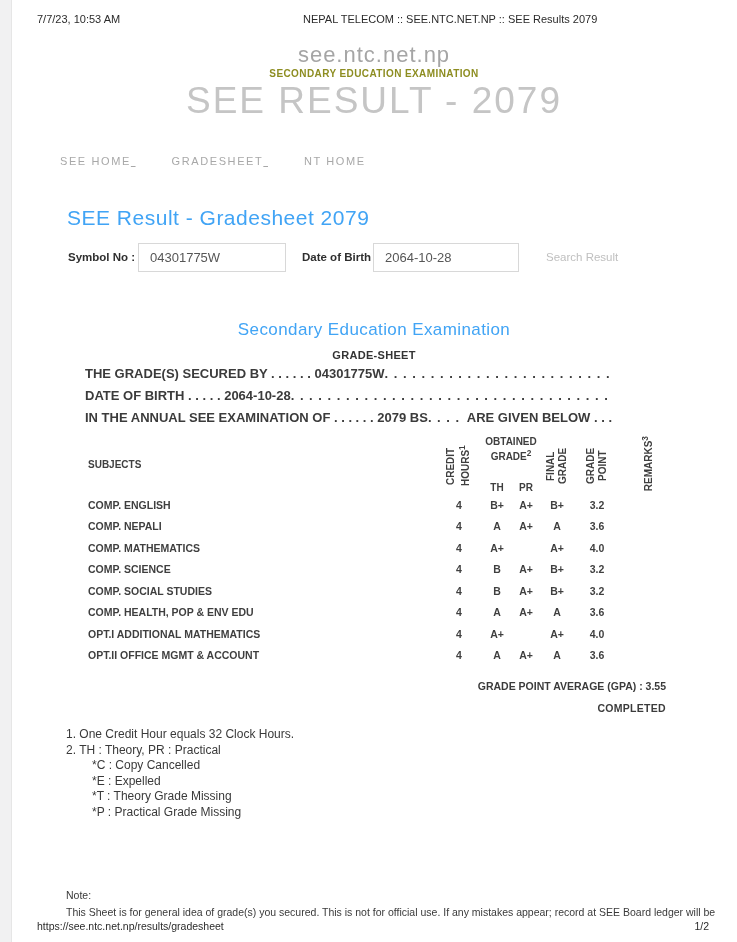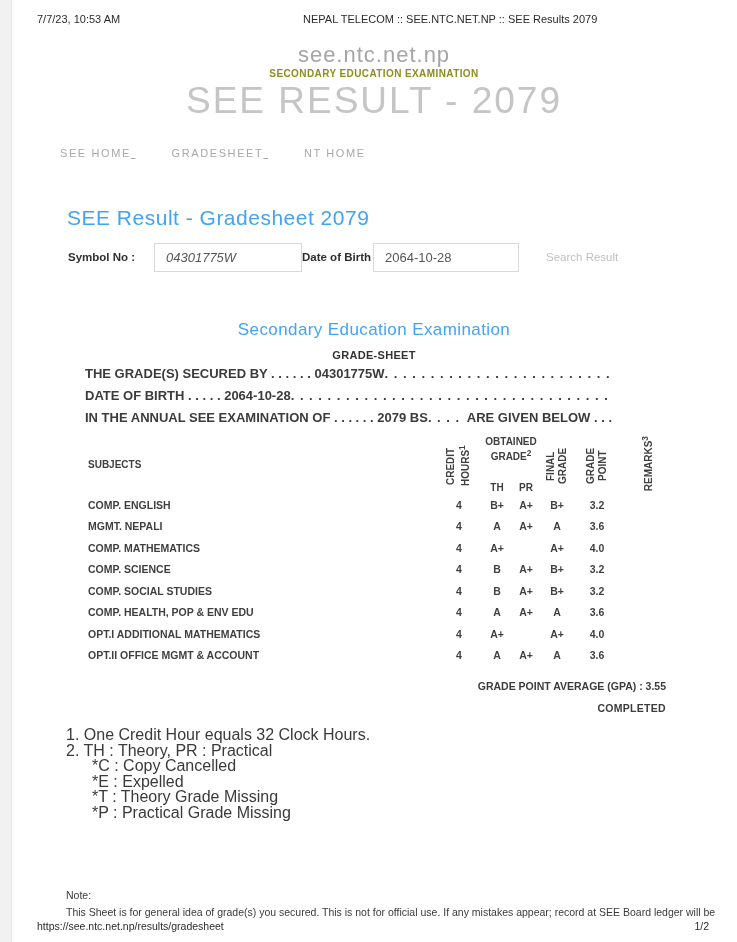--- a/index.html
+++ b/index.html
@@ -13,31 +13,31 @@
   
   .print-datetime{left:37px;top:13px;font-size:11px;color:#2b2b2b;}
   .print-title{left:303px;top:13px;font-size:11px;color:#2b2b2b;white-space:nowrap;}
   .footer-url{left:37px;top:920px;font-size:10.5px;color:#2b2b2b;}
   .footer-page{right:28px;top:920px;font-size:10.5px;color:#2b2b2b;}
   
   .site-domain{top:42px;font-size:22px;color:#a5a5a5;letter-spacing:1px;font-weight:normal;}
   .site-sub{top:68px;font-size:10px;font-weight:bold;color:#8d8d21;letter-spacing:.4px;}
   .banner{top:80px;font-size:37px;color:#c5c5c5;letter-spacing:2px;font-weight:normal;}
   
-  .nav{left:60px;top:147px;font-size:11px;color:#a8a8a8;letter-spacing:1.6px;white-space:nowrap;text-decoration:underline;}
+  .nav{left:60px;top:155px;font-size:11px;color:#a8a8a8;letter-spacing:1.6px;white-space:nowrap;text-decoration:underline;}
   .nav a{color:#a8a8a8;text-decoration:none;cursor:pointer;display:inline-block;}
   .nav a + a{margin-left:36px;}
   
   .result-heading{left:67px;top:206px;font-size:21px;color:#41a4f5;font-weight:normal;letter-spacing:.5px;}
   .lbl{font-size:11.5px;font-weight:bold;color:#2f2f2f;top:251px;}
   .lbl-symbol{left:68px;}
   .lbl-dob{left:302px;}
   .tinput{top:243px;height:27px;border:1px solid #d8d8d8;background:#fff;color:#565656;
           font-size:13px;font-family:"Liberation Sans",sans-serif;padding:0 0 0 11px;box-sizing:content-box;}
-  .in-symbol{left:154px;width:135px;font-style:italic;}
+  .in-symbol{left:138px;width:135px;}
   .in-dob{left:373px;width:133px;}
   .search-btn{left:546px;top:251px;font-size:11.5px;color:#bfbfbf;background:none;border:none;
               font-family:"Liberation Sans",sans-serif;cursor:pointer;padding:0;}
   
   .exam-heading{top:320px;font-size:17px;color:#41a4f5;font-weight:normal;letter-spacing:.4px;}
   .sheet-title{top:349px;font-size:11px;font-weight:bold;color:#333;letter-spacing:.3px;}
   .dlines{left:85px;top:366px;width:527px;}
   .dline{display:flex;align-items:baseline;height:22px;font-size:13px;font-weight:bold;color:#3b3b3b;white-space:nowrap;}
   .dl-fill{flex:1 1 auto;overflow:hidden;letter-spacing:1px;}
   .dl-suffix{padding-left:5px;}
@@ -52,21 +52,21 @@
   .h-obtained{vertical-align:top;text-align:center;padding-top:4px;}
   .h-sub{font-size:10.5px;text-align:center;vertical-align:bottom;padding-bottom:3px;}
   .row-h1{height:40px;}
   .row-h2{height:18px;}
   .grades tbody td{height:21.5px;font-size:10.5px;vertical-align:middle;}
   .c-sub{text-align:left;}
   .c-num{text-align:center;}
   .gpa-line{right:71px;top:680px;font-size:10.5px;font-weight:bold;color:#3b3b3b;}
   .completed-line{right:71px;top:702px;font-size:10.5px;font-weight:bold;color:#3b3b3b;letter-spacing:.3px;}
   
-  .footnotes{left:66px;top:727px;font-size:16px;color:#3a3a3a;line-height:15.5px;}
+  .footnotes{left:66px;top:727px;font-size:12px;color:#3a3a3a;line-height:15.5px;}
   .fn-indent{margin-left:26px;}
   .note-wrap{left:66px;top:887px;width:655px;font-size:10.5px;color:#3a3a3a;line-height:16.5px;}
 </style>
 </head>
 <body>
 
 <div class="edge-strip"></div>
 
 <div class="abs print-datetime">7/7/23, 10:53 AM</div>
 <div class="abs print-title">NEPAL TELECOM :: SEE.NTC.NET.NP :: SEE Results 2079</div>
@@ -135,21 +135,21 @@
       <tr>
     <td class="c-sub">COMP. ENGLISH</td>
     <td class="c-num">4</td>
     <td class="c-num">B+</td>
     <td class="c-num">A+</td>
     <td class="c-num">B+</td>
     <td class="c-num">3.2</td>
     <td class="c-num"></td>
   </tr>
       <tr>
-    <td class="c-sub">MGMT. NEPALI</td>
+    <td class="c-sub">COMP. NEPALI</td>
     <td class="c-num">4</td>
     <td class="c-num">A</td>
     <td class="c-num">A+</td>
     <td class="c-num">A</td>
     <td class="c-num">3.6</td>
     <td class="c-num"></td>
   </tr>
       <tr>
     <td class="c-sub">COMP. MATHEMATICS</td>
     <td class="c-num">4</td>

